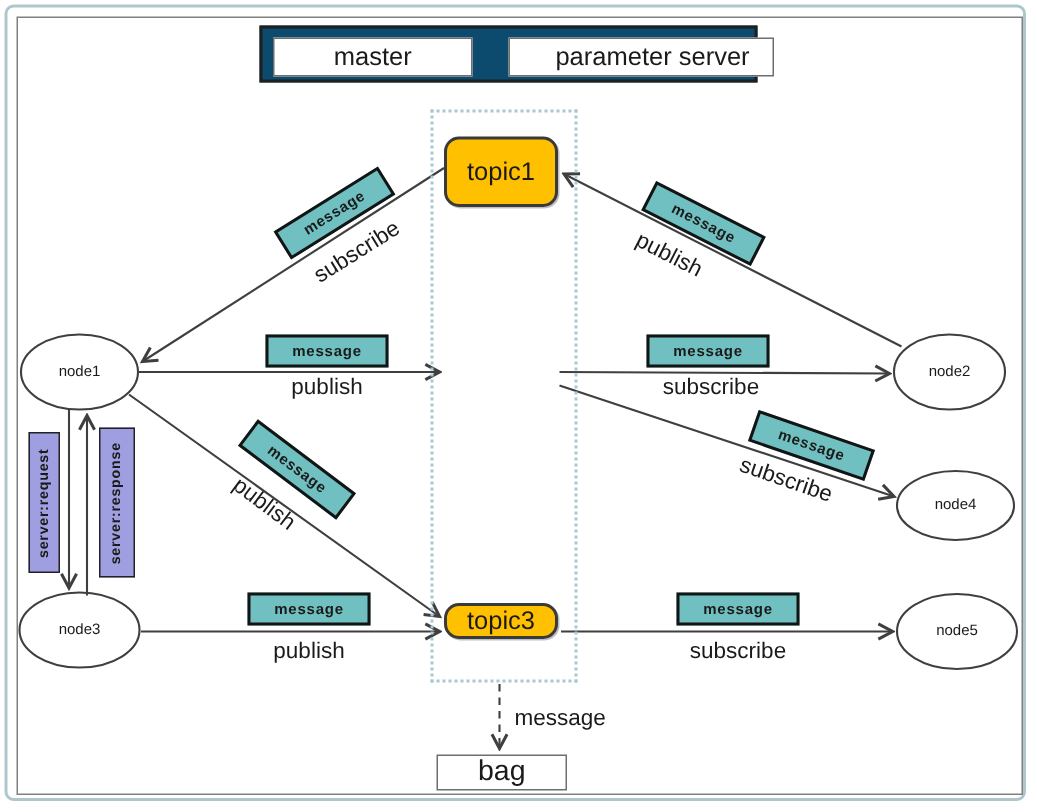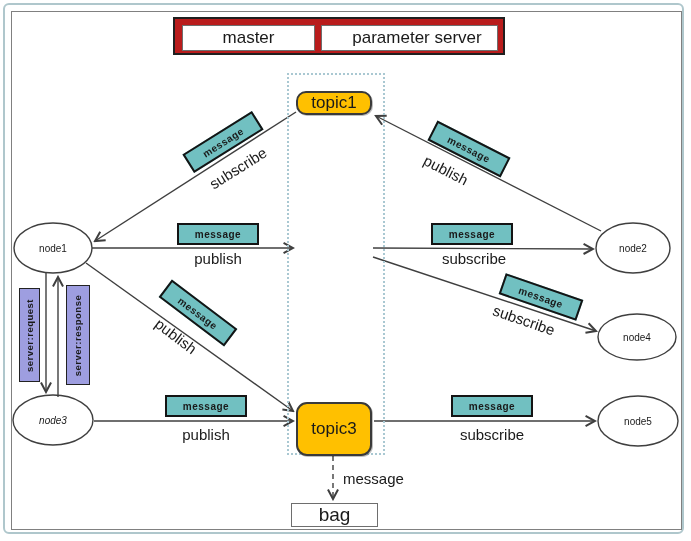--- a/index.html
+++ b/index.html
@@ -17,35 +17,35 @@
   body{font-family:"Liberation Sans", sans-serif;color:var(--text);}
   .canvas{position:relative;width:691px;height:541px;background:#fff;overflow:hidden;}
   .outer-border{position:absolute;left:3px;top:3px;width:681px;height:531px;
     border:2px solid var(--outer-border);border-radius:6px;box-sizing:border-box;}
   .frame{position:absolute;left:11px;top:11px;width:671px;height:519px;
     border:1px solid var(--frame);box-sizing:border-box;}
   svg.wires{position:absolute;left:0;top:0;width:691px;height:541px;}
   svg.wires line{stroke:var(--line);stroke-width:1.4;}
   svg.wires ellipse{fill:#fff;stroke:var(--line);stroke-width:1.4;}
   .legend-outer{position:absolute;left:173px;top:17px;width:332px;height:38px;
-    border:2px solid #1f1f1f;background:#b91c1c;box-sizing:border-box;}
+    border:2px solid #1f1f1f;background:#0c4a6e;box-sizing:border-box;}
   .legend-item{position:absolute;top:6px;height:26px;border:1px solid #6e6e6e;
     background:#fff;box-sizing:border-box;display:flex;align-items:center;justify-content:center;
     font-size:17px;}
   .legend-master{left:7px;width:133px;}
-  .legend-param{left:146px;width:177px;padding-left:15px;}
+  .legend-param{left:164px;width:177px;padding-left:15px;}
   .dotted-region{position:absolute;left:287px;top:73px;width:98px;height:382px;
     border:2px dotted var(--dotted);box-sizing:border-box;}
-  .topic{position:absolute;width:76px;height:24px;background:var(--topic-fill);
+  .topic{position:absolute;width:76px;height:47px;background:var(--topic-fill);
     border:2px solid #3a3a3a;border-radius:10px;box-sizing:border-box;
     display:flex;align-items:center;justify-content:center;font-size:17px;
     box-shadow:1px 1px 0 rgba(0,0,0,0.25);}
   .topic1{left:296px;top:91px;}
   .topic2{left:296px;top:228px;}
-  .topic3{left:296px;top:402px;height:54px;border-radius:11px;}
+  .topic3{left:296px;top:402px;height:24px;}
   .node-label{position:absolute;transform:translate(-50%,-50%);font-size:10px;white-space:nowrap;}
   .badge{position:absolute;width:82px;height:22px;background:var(--message-fill);
     border:2px solid #141414;box-sizing:border-box;display:flex;align-items:center;justify-content:center;
     font-size:10px;font-weight:bold;letter-spacing:0.5px;transform:translate(-50%,-50%);}
   .action{position:absolute;font-size:15px;white-space:nowrap;transform:translate(-50%,-50%);}
   .service-box{position:absolute;background:var(--service-fill);border:1.5px solid #222;
     box-sizing:border-box;display:flex;align-items:center;justify-content:center;}
   .service-box span{transform:rotate(-90deg);white-space:nowrap;font-size:9.5px;font-weight:bold;
     letter-spacing:0.5px;}
   .service-request{left:19px;top:288px;width:21px;height:94px;}
@@ -98,21 +98,21 @@
     <div class="legend-item legend-param">parameter server</div>
   </div>
 
   <div class="dotted-region"></div>
 
   <div class="topic topic1">topic1</div>
   <div class="topic topic3">topic3</div>
 
   <div class="node-label" style="left:53px;top:248px;">node1</div>
   <div class="node-label" style="left:633px;top:248px;">node2</div>
-  <div class="node-label" style="left:53px;top:420px;font-style:italic;">node3</div>
+  <div class="node-label" style="left:53px;top:420px;">node3</div>
   <div class="node-label" style="left:637px;top:337px;">node4</div>
   <div class="node-label" style="left:638px;top:421px;text-align:center;">node5</div>
 
   <div class="badge rot-n32" style="left:223px;top:142px;">message</div>
   <div class="badge rot-p27" style="left:469px;top:149px;">message</div>
   <div class="badge" style="left:218px;top:234px;">message</div>
   <div class="badge" style="left:472px;top:234px;">message</div>
   <div class="badge rot-p19" style="left:541px;top:297px;">message</div>
   <div class="badge rot-p37" style="left:198px;top:313px;">message</div>
   <div class="badge" style="left:206px;top:406px;">message</div>

